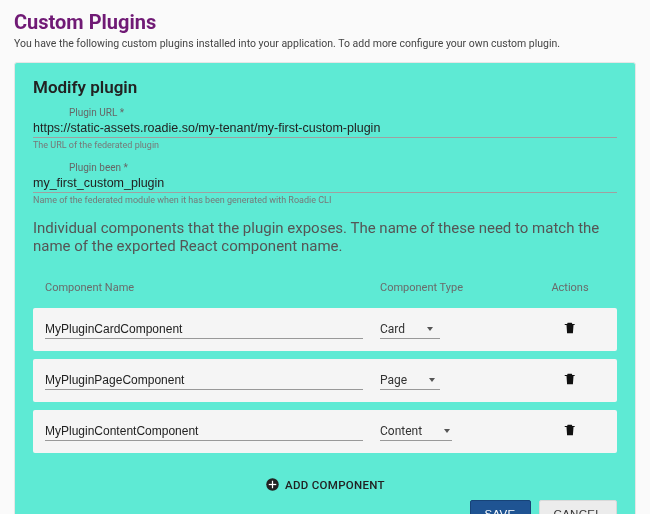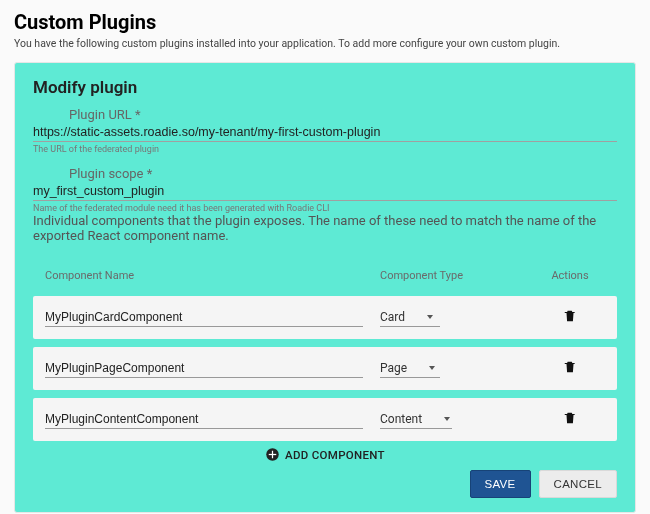--- a/index.html
+++ b/index.html
@@ -11,63 +11,64 @@
     height: 514px;
     overflow: hidden;
     font-size: 13px;
   }
   .page {
     padding: 10px 14px 14px 14px;
   }
   .page-title {
     font-size: 20px;
     font-weight: 700;
-    color: #000000;
+    color: #701a75;
   }
   .page-subtitle {
     font-size: 10.5px;
     color: #444;
     margin-top: 3px;
   }
   .card {
     background: #5eead4;
     border: 1px solid #e6e6e6;
     border-radius: 3px;
     margin-top: 12px;
     padding: 14px 18px 14px 18px;
   }
   .card-title {
     font-size: 17px;
     font-weight: 600;
     margin-bottom: 10px;
   }
   .field-label {
-    font-size: 13px;
+    font-size: 10px;
     color: #666;
     margin-top: 6px;
     padding-left: 36px;
   }
   .field-input {
     width: 100%;
     border: none;
     border-bottom: 1px solid #a0a0a0;
     font-size: 12.5px;
     padding: 3px 0 2px 0;
     background: transparent;
     color: #222;
     outline: none;
   }
   .field-helper {
     font-size: 9px;
     color: #777;
     margin-top: 2px;
   }
   .section-helper {
-    font-size: 13px;
+    font-size: 15px;
     color: #555;
+    margin-top: 14px;
   }
   .comp-table {
     margin-top: 20px;
   }
   .comp-head {
     display: flex;
     align-items: center;
     padding: 6px 12px;
     font-size: 11px;
     color: #6a6a6a;
@@ -114,21 +115,21 @@
   .trash-btn {
     display: inline-flex;
     cursor: pointer;
     color: #111;
   }
   .add-row {
     display: flex;
     justify-content: center;
     align-items: center;
     gap: 5px;
-    margin-top: 6px;
+    margin-top: 24px;
     font-size: 11.5px;
     font-weight: 500;
     color: #222;
     cursor: pointer;
     letter-spacing: 0.3px;
   }
   .add-icon {
     display: inline-flex;
   }
   .footer {
@@ -164,23 +165,23 @@
   <div class="page-title">Custom Plugins</div>
   <div class="page-subtitle">You have the following custom plugins installed into your application. To add more configure your own custom plugin.</div>
 
   <div class="card">
     <div class="card-title">Modify plugin</div>
 
     <div class="field-label">Plugin URL *</div>
     <input class="field-input" type="text" value="https://static-assets.roadie.so/my-tenant/my-first-custom-plugin" style="">
     <div class="field-helper">The URL of the federated plugin</div>
 
-    <div class="field-label" style="margin-top:12px">Plugin scope *</div>
+    <div class="field-label" style="margin-top:12px">Plugin been *</div>
     <input class="field-input" type="text" value="my_first_custom_plugin" style="">
-    <div class="field-helper">Name of the federated module need it has been generated with Roadie CLI</div>
+    <div class="field-helper">Name of the federated module when it has been generated with Roadie CLI</div>
 
     <div class="section-helper">Individual components that the plugin exposes. The name of these need to match the name of the exported React component name.</div>
 
     <div class="comp-table">
       <div class="comp-head">
         <div class="col-name">Component Name</div>
         <div class="col-type">Component Type</div>
         <div class="col-actions">Actions</div>
       </div>
 

